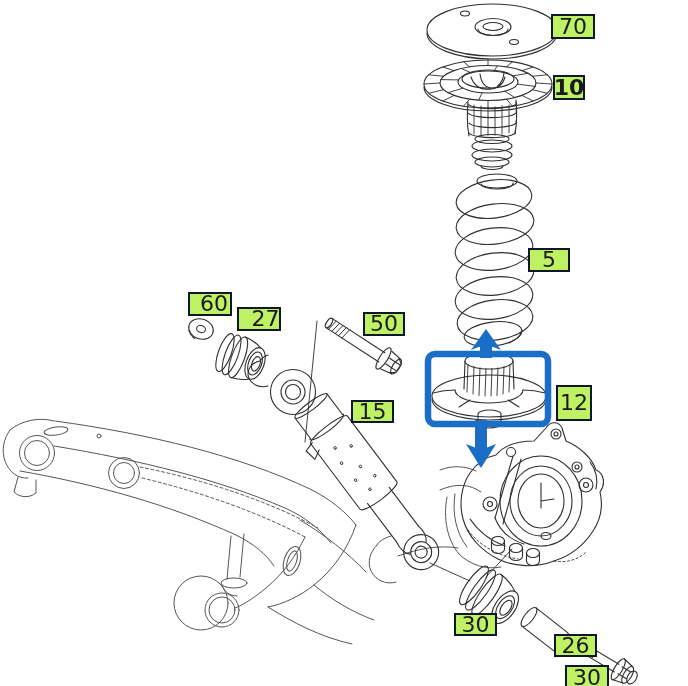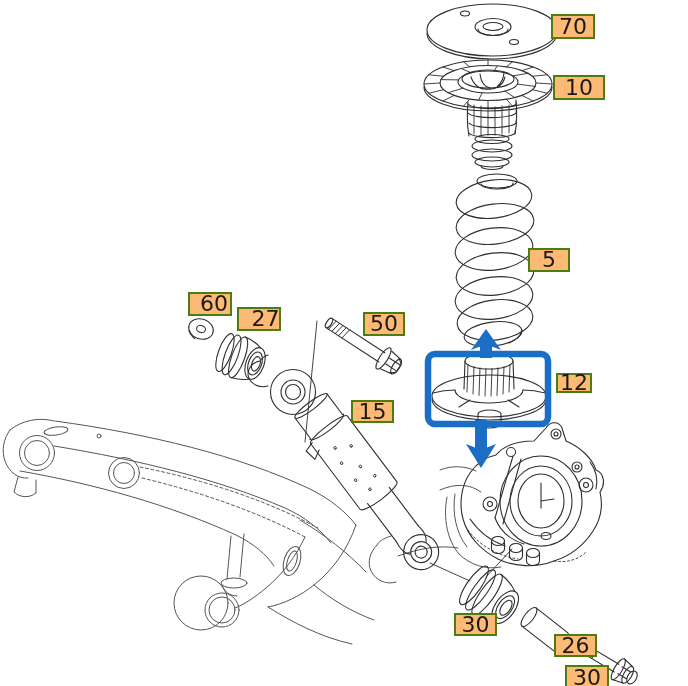--- a/index.html
+++ b/index.html
@@ -2,22 +2,22 @@
 <html><head>
 <meta charset="utf-8">
 <style>
   html,body{margin:0;padding:0;background:#fff;}
   .stage{position:relative;width:688px;height:686px;background:#fff;overflow:hidden;
          font-family:"DejaVu Sans","Liberation Sans",sans-serif;}
   .stage svg{position:absolute;left:0;top:0;}
   .callout{
     position:absolute;
     display:flex;align-items:center;justify-content:center;
-    background:#fdba74;
-    border:2px solid #4d7c0f;
+    background:#bef264;
+    border:2px solid #0f172a;
     color:#1a1a1a;
     font-size:22px;line-height:1;
     box-sizing:border-box;
     cursor:pointer;
     z-index:5;
   }
 </style>
 </head>
 <body>
 
@@ -237,24 +237,24 @@
     <path d="M0,-4.5 L45,-4.5 M0,4.5 L45,4.5"></path>
     <path stroke-width="0.9" d="M4,-4.5 L2.5,4.5 M8,-4.5 L6.5,4.5 M12,-4.5 L10.5,4.5 M16,-4.5 L14.5,4.5 M20,-4.5 L18.5,4.5"></path>
     <ellipse cx="47" cy="0" rx="4" ry="12"></ellipse>
     <path d="M47,-12 L58,-9.5 M47,12 L58,9.5 M49,-4 L59,-4 M49,4 L59,4"></path>
     <ellipse cx="58" cy="0" rx="4" ry="9.5"></ellipse>
     <ellipse cx="63" cy="0" rx="4.5" ry="7"></ellipse>
   </g>
 </svg>
 
   <div class="callout" style="left:551px;top:14px;width:44px;height:25px;">70</div>
-  <div class="callout" style="left:553px;top:75px;width:52px;height:25px;">10</div>
+  <div class="callout" style="left:553px;top:75px;width:32px;height:25px;font-weight:bold;">10</div>
   <div class="callout" style="left:528px;top:248px;width:42px;height:24px;">5</div>
   <div class="callout" style="left:188px;top:292px;width:44px;height:24px;padding-left:8px;">60</div>
   <div class="callout" style="left:237px;top:307px;width:44px;height:24px;padding-left:13px;">27</div>
   <div class="callout" style="left:363px;top:312px;width:42px;height:24px;text-align:right;">50</div>
   <div class="callout" style="left:343px;top:400px;width:43px;height:23px;margin-left:8px;">15</div>
-  <div class="callout" style="left:556px;top:373px;width:36px;height:20px;">12</div>
+  <div class="callout" style="left:556px;top:385px;width:36px;height:36px;">12</div>
   <div class="callout" style="left:454px;top:613px;width:43px;height:23px;">30</div>
   <div class="callout" style="left:513px;top:634px;width:43px;height:23px;margin-left:41px;">26</div>
   <div class="callout" style="left:565px;top:665px;width:44px;height:26px;">30</div>
 
 </div>
 
 </body></html>

